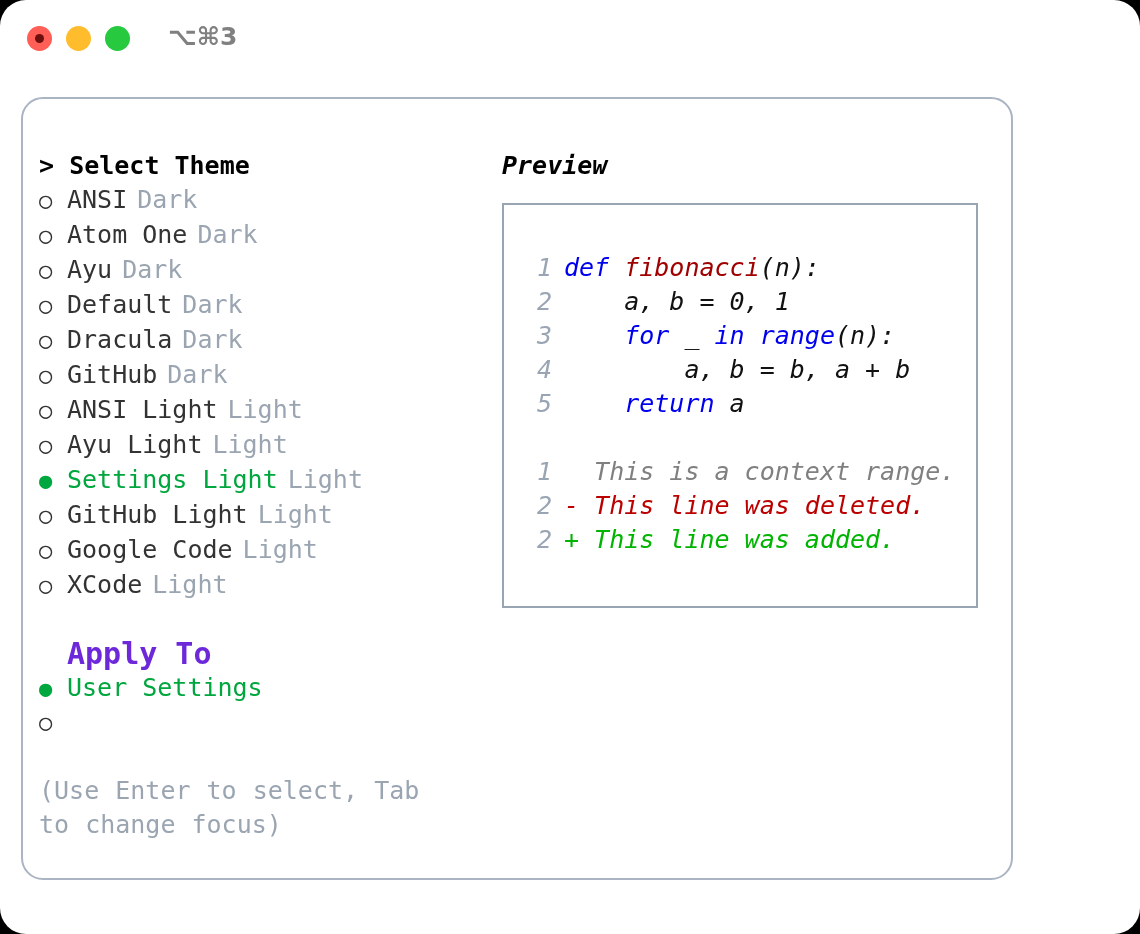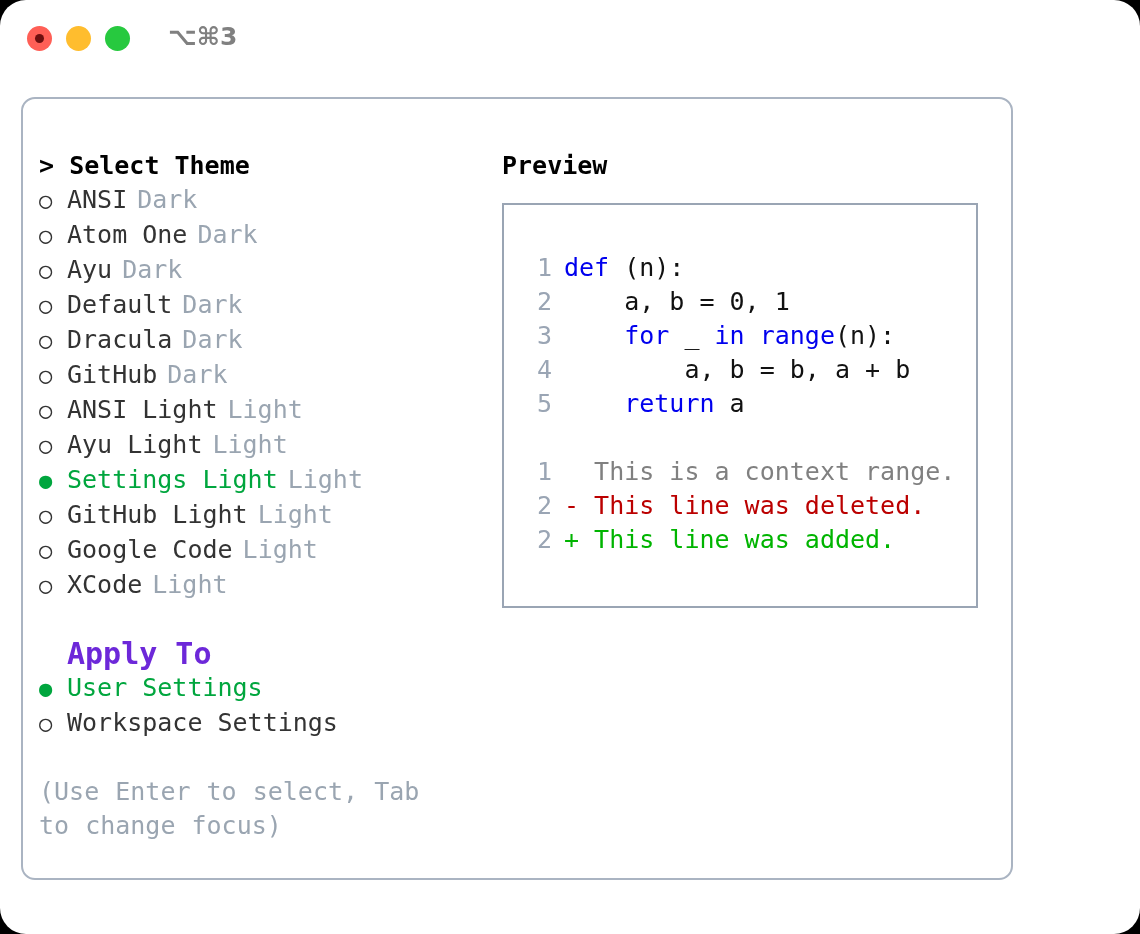--- a/index.html
+++ b/index.html
@@ -69,37 +69,38 @@
   }
 
   
   .panel {
     position: absolute;
     left: 21px;
     top: 97px;
     width: 992px;
     height: 783px;
     border: 2px solid #aab4c2;
-    border-radius: 14px;
+    border-radius: 22px;
     background: #ffffff;
     box-sizing: border-box;
   }
 
   
   .left-col {
     position: absolute;
     left: 16px;
     top: 50px;
     width: 440px;
   }
   .right-col {
     position: absolute;
     left: 479px;
     top: 50px;
     width: 490px;
+    font-style: italic;
   }
 
   .section-head {
     font-size: 25px;
     font-weight: bold;
     color: #000000;
     line-height: 34px;
     white-space: pre;
   }
   .section-head .caret { color: #000000; }
@@ -223,34 +224,34 @@
           <div class="opt"><span class="bullet">○</span><span class="opt-label">Google Code</span><span class="opt-tag">Light</span></div>
           <div class="opt"><span class="bullet">○</span><span class="opt-label">XCode</span><span class="opt-tag">Light</span></div>
         </div>
 
       <div class="spacer-sm"></div>
 
       <div class="apply-head">Apply To</div>
 
       <div id="apply-items">
           <div class="opt selected"><span class="bullet">●</span><span class="opt-label">User Settings</span></div>
-          <div class="opt"><span class="bullet">○</span><span class="opt-label">Workspace Settings</span></div>
+          <div class="opt"><span class="bullet">○</span></div>
         </div>
 
       <div class="spacer-sm"></div>
 
       <div class="hint">(Use Enter to select, Tab to change focus)</div>
     </div>
 
     <div class="right-col">
       <div class="preview-title">Preview</div>
 
       <div class="preview-box">
         <div class="code" id="code-block">
-            <div class="code-line"><span class="ln">1</span><span class="tok-kw">def </span><span class="tok-plain">(n):</span></div>
+            <div class="code-line"><span class="ln">1</span><span class="tok-kw">def </span><span class="tok-fn">fibonacci</span><span class="tok-plain">(n):</span></div>
             <div class="code-line"><span class="ln">2</span><span class="tok-plain">    a, b = 0, 1</span></div>
             <div class="code-line"><span class="ln">3</span><span class="tok-plain">    </span><span class="tok-kw">for</span><span class="tok-plain"> _ </span><span class="tok-kw">in</span><span class="tok-plain"> </span><span class="tok-kw">range</span><span class="tok-plain">(n):</span></div>
             <div class="code-line"><span class="ln">4</span><span class="tok-plain">        a, b = b, a + b</span></div>
             <div class="code-line"><span class="ln">5</span><span class="tok-plain">    </span><span class="tok-kw">return</span><span class="tok-plain"> a</span></div>
             <div class="blank-line"></div>
             <div class="code-line"><span class="ln">1</span><span class="tok-ctx">  </span><span class="tok-ctx">This is a context range.</span></div>
             <div class="code-line"><span class="ln">2</span><span class="tok-del">- </span><span class="tok-del">This line was deleted.</span></div>
             <div class="code-line"><span class="ln">2</span><span class="tok-add">+ </span><span class="tok-add">This line was added.</span></div>
           </div>
       </div>

